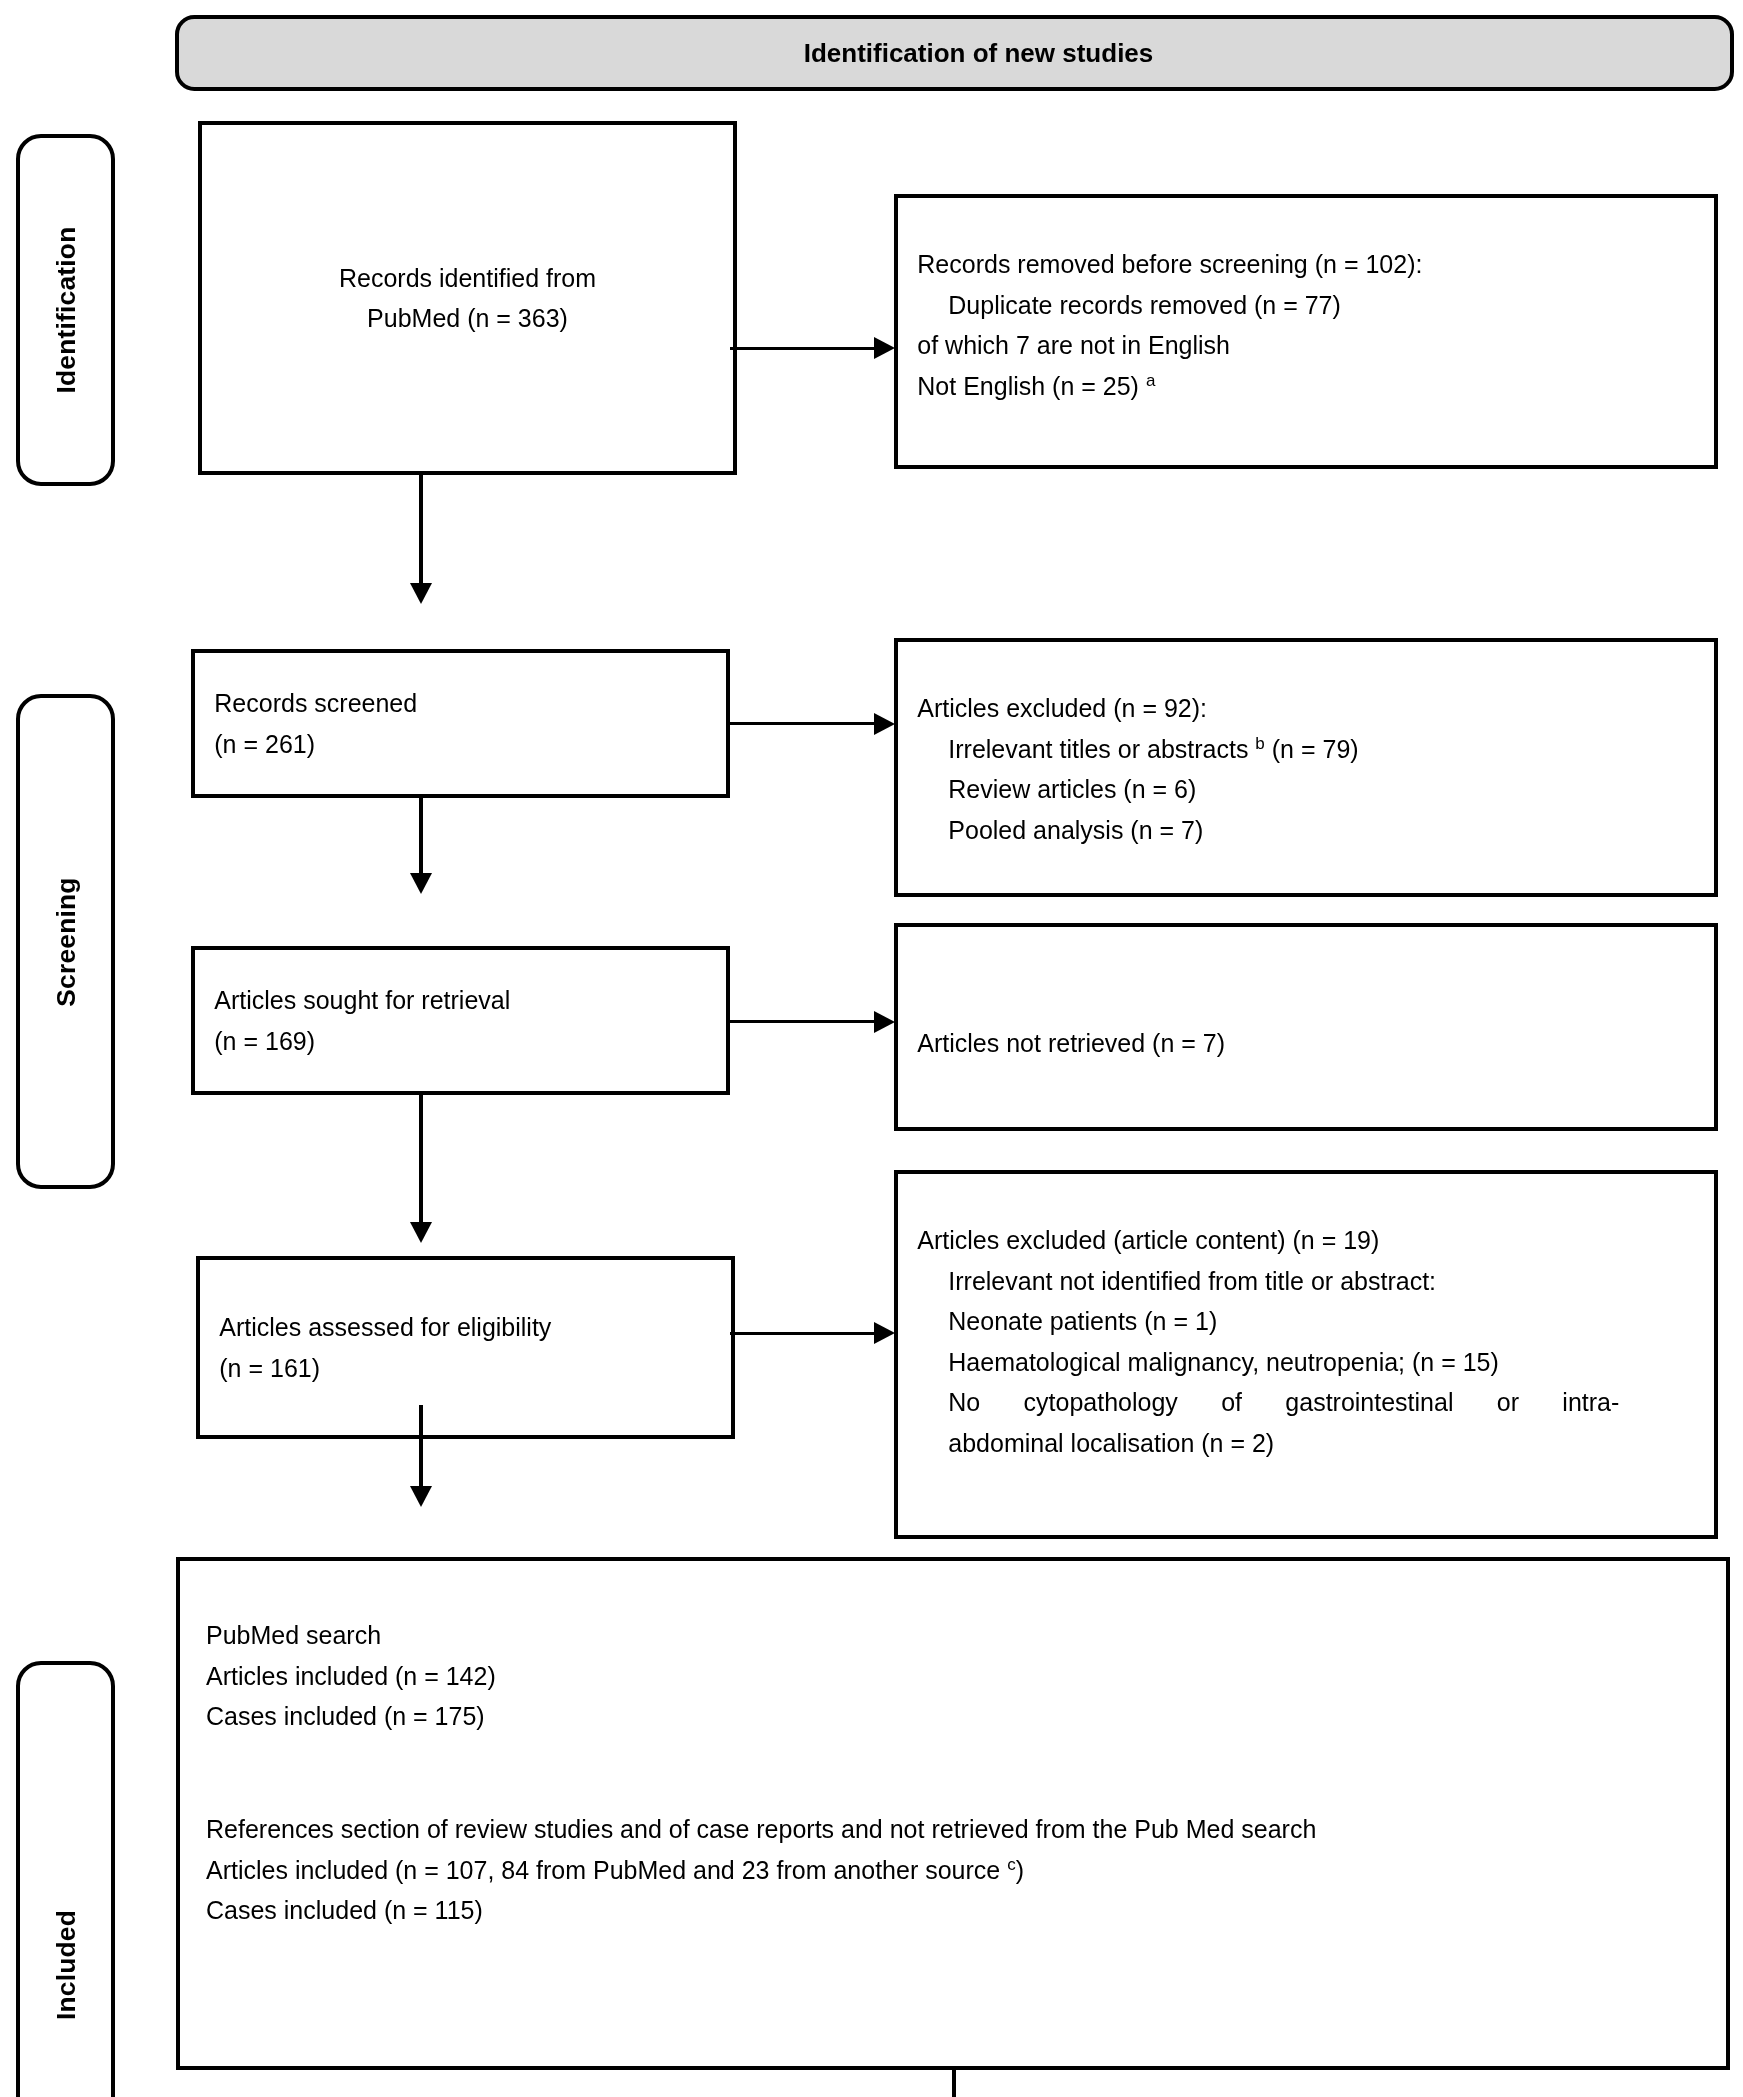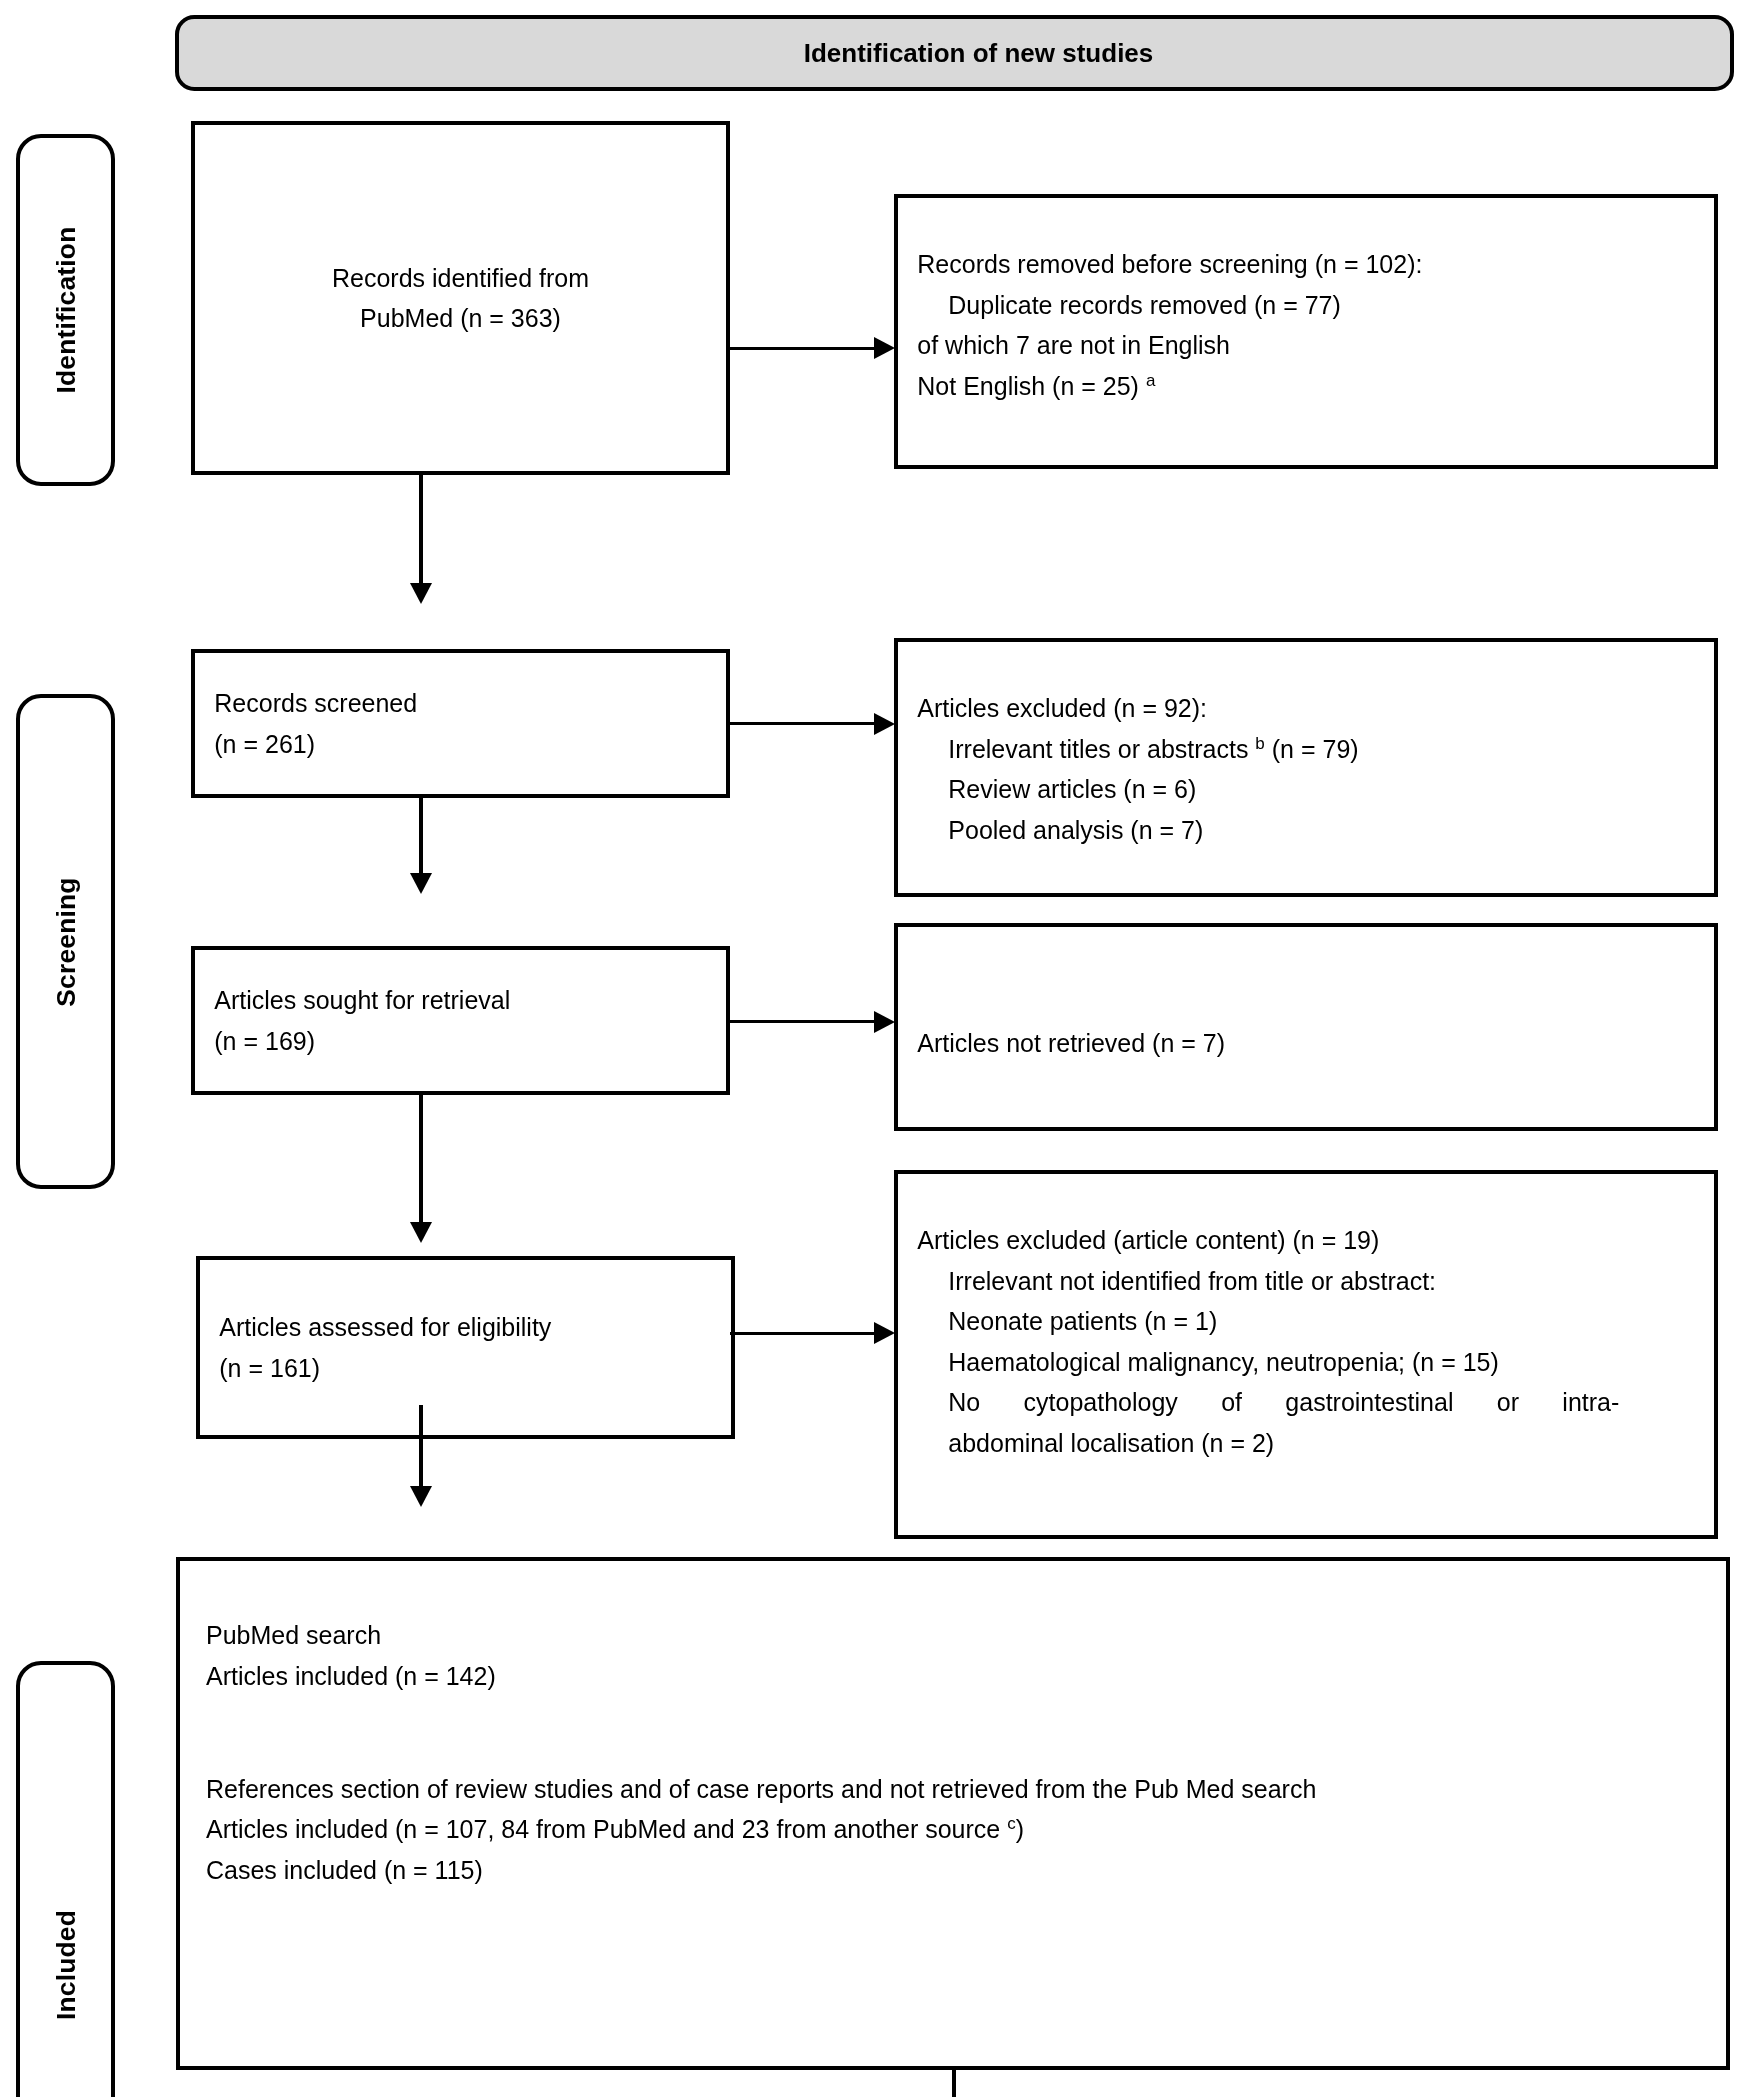--- a/index.html
+++ b/index.html
@@ -137,21 +137,21 @@
   </div>
 
   <div class="phase-pill" style="left:16px; top:694px; width:99px; height:495px;">
     <span class="phase-label">Screening</span>
   </div>
 
   <div class="phase-pill" style="left:16px; top:1661px; width:99px; height:608px;">
     <span class="phase-label">Included</span>
   </div>
 
-  <div class="box" style="left:191px; top:121px; width:539px; height:354px;">
+  <div class="box" style="left:198px; top:121px; width:539px; height:354px;">
     <div class="line center">Records identified from</div>
     <div class="line center">PubMed (n = 363)</div>
   </div>
 
   <div class="h-line" style="left:730px; top:347px; width:159px;"></div>
   <div class="arrow-right" style="left:874px; top:337px;"></div>
 
   <div class="box align-top" style="left:894px; top:194px; width:824px; height:275px;">
     <div class="line bold">Records removed before screening (n = 102):</div>
     <div class="line indent">Duplicate records removed (n = 77)</div>
@@ -211,20 +211,21 @@
     <div class="line indent justify" style="width:671px; text-align-last:justify;">No cytopathology of gastrointestinal or intra-</div>
     <div class="line indent">abdominal localisation (n = 2)</div>
   </div>
 
   <div class="v-line" style="left:419px; top:1405px; width:3.8px; height:84px;"></div>
   <div class="arrow-down" style="left:410px; top:1486px;"></div>
 
   <div class="box align-top" style="left:176px; top:1557px; width:1554px; height:513px; padding:22px 26px;">
     <div class="line bold">PubMed search</div>
     <div class="line">Articles included (n = 142)</div>
+    <div class="line">Cases included (n = 175)</div>
     <div class="line spacer">&nbsp;</div>
     <div class="line bold justify" style="width:1493px;">References section of review studies and of case reports and not retrieved from the Pub Med search</div>
     <div class="line"><span>Articles included (n = 107, 84 from PubMed and 23 from another source </span><span class="sup">c</span><span>)</span></div>
     <div class="line">Cases included (n = 115)</div>
   </div>
 
   <div class="v-line" style="left:952px; top:2070px; width:3.8px; height:55px;"></div>
 
 </div>
 

